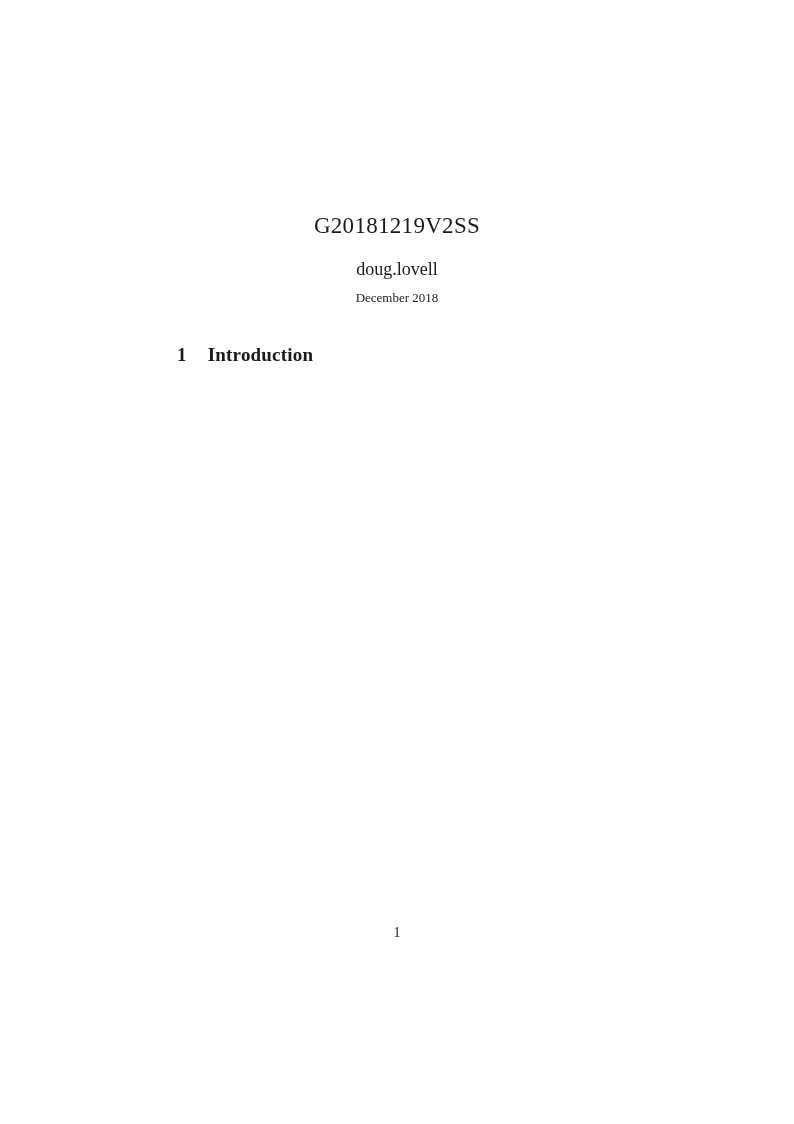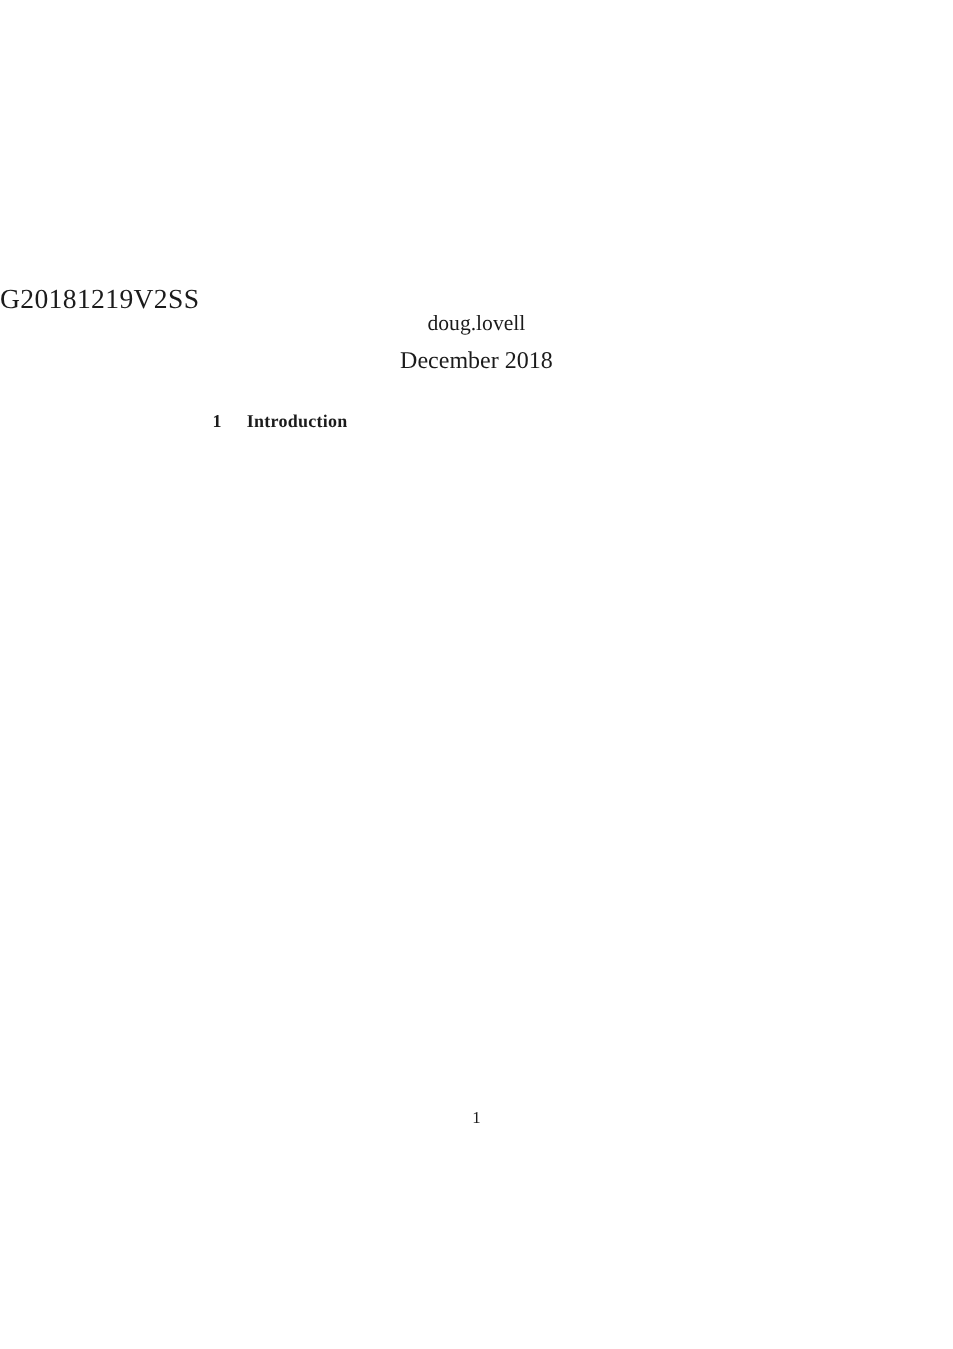--- a/index.html
+++ b/index.html
@@ -14,49 +14,48 @@
     background: #ffffff;
     font-family: "Liberation Serif", "DejaVu Serif", serif;
     color: #1b1b1b;
     overflow: hidden;
   }
   .doc-title {
     position: absolute;
     top: 213px;
     left: 0;
     width: 100%;
-    text-align: left;
+    text-align: center;
     font-size: 23px;
     font-weight: 400;
     letter-spacing: 0.3px;
-    margin-top: 24px;
   }
   .doc-author {
     position: absolute;
     top: 259px;
     left: 0;
     width: 100%;
     text-align: center;
     font-size: 18px;
     font-weight: 400;
   }
   .doc-date {
     position: absolute;
     top: 290px;
     left: 0;
     width: 100%;
     text-align: center;
-    font-size: 20px;
+    font-size: 13px;
     font-weight: 400;
   }
   .section-heading {
     position: absolute;
     top: 344px;
     left: 177px;
-    font-size: 15px;
+    font-size: 19px;
     font-weight: 700;
     letter-spacing: 0.2px;
   }
   .section-number {
     display: inline-block;
     margin-right: 21px;
   }
   .section-label {
     display: inline-block;
   }

